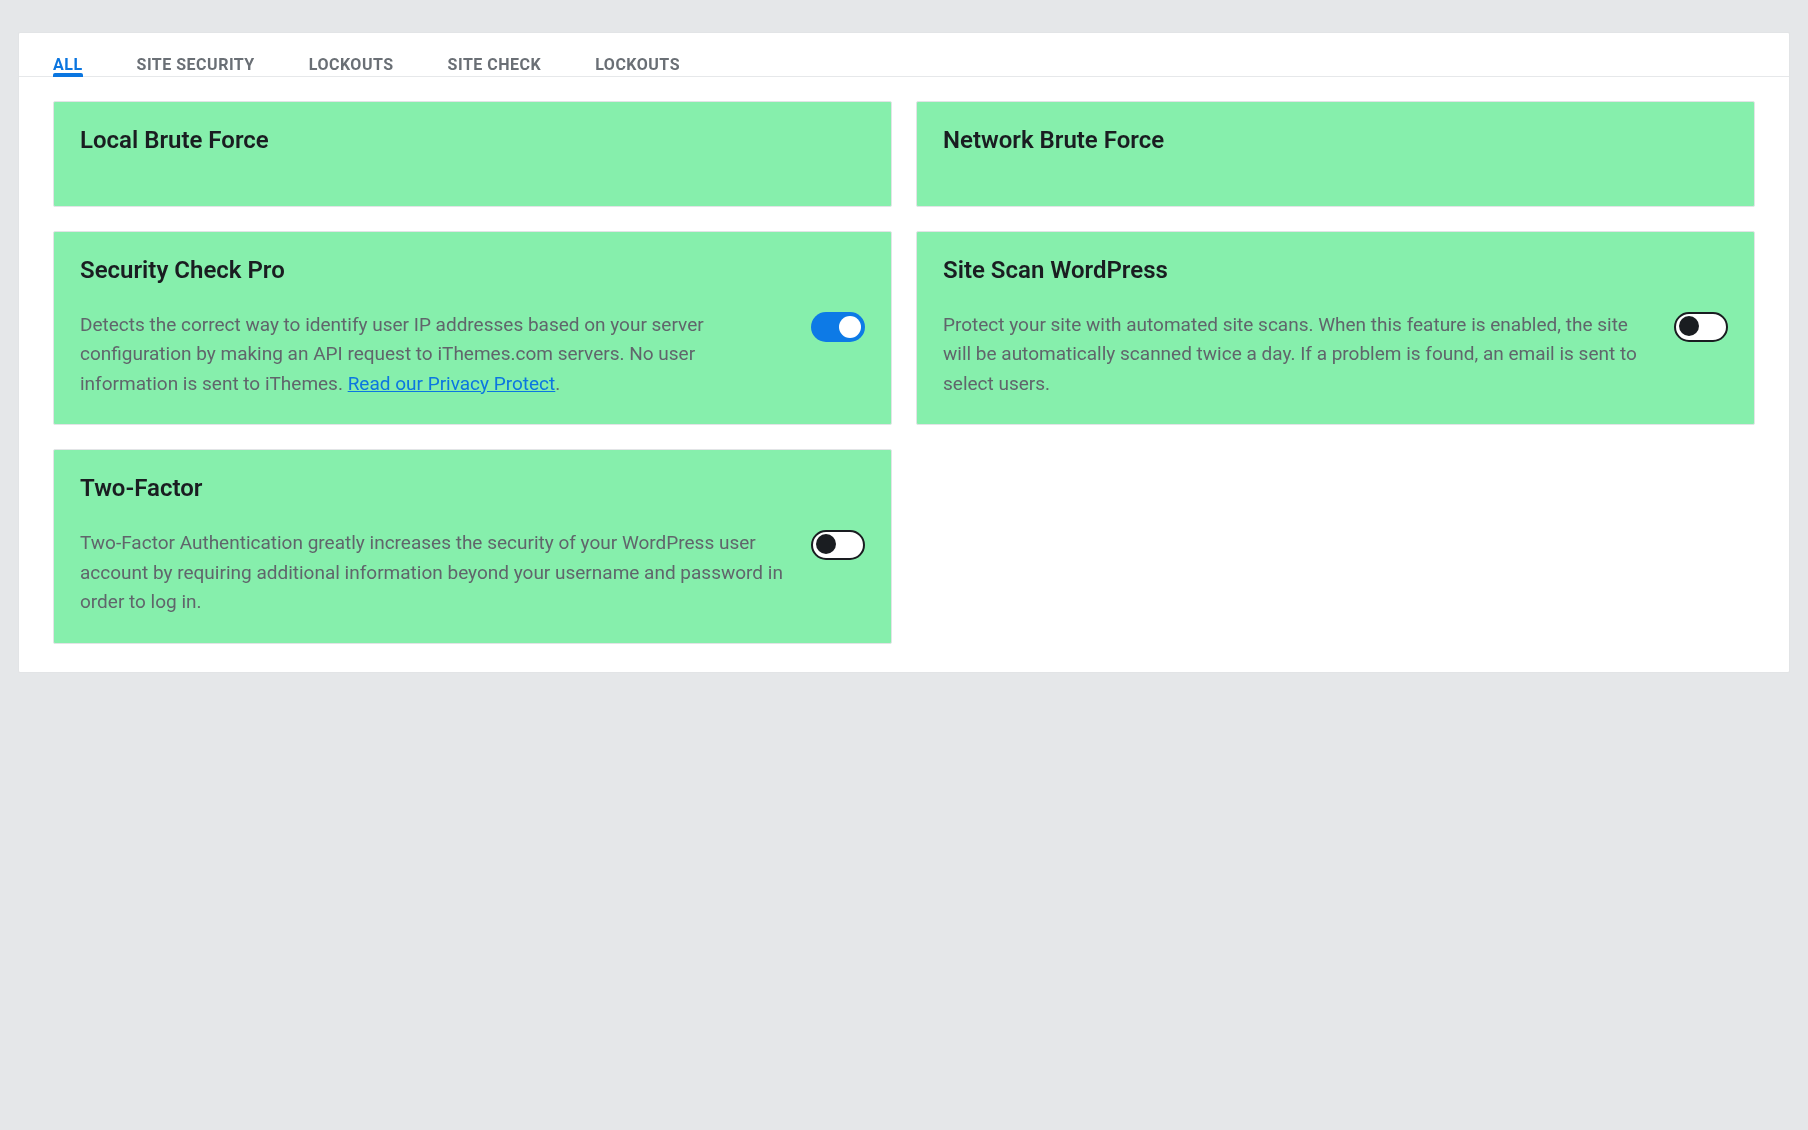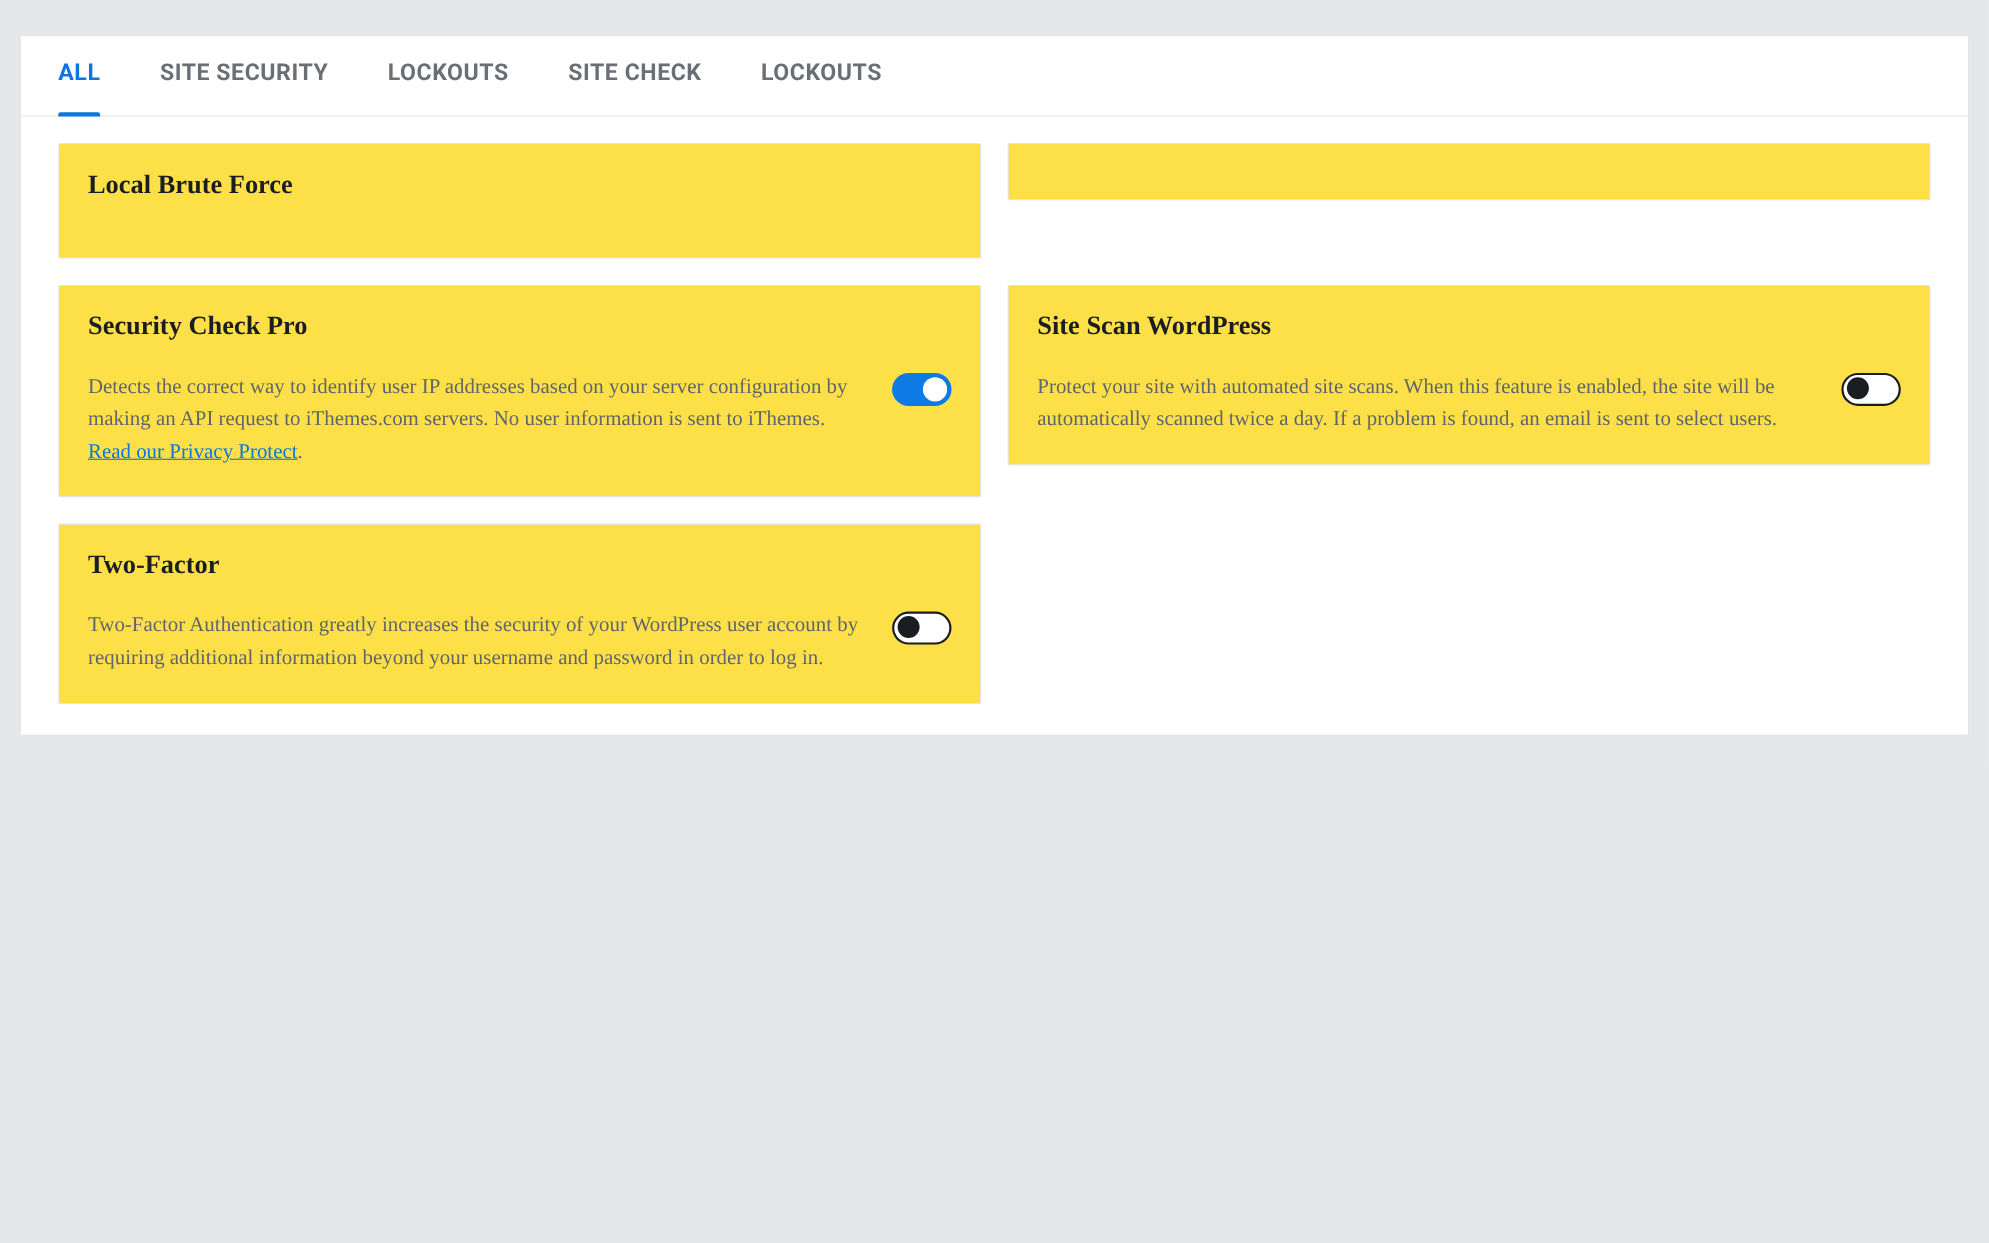--- a/index.html
+++ b/index.html
@@ -17,22 +17,22 @@
       border: 1px solid #e2e4e6;
       border-radius: 2px;
     }
     .tabs {
       display: flex;
       gap: 54px;
       padding: 0 34px;
       border-bottom: 1px solid #e6e8ea;
     }
     .tab {
-      padding: 22px 0 26px 0;
-      font-size: 21px;
+      padding: 22px 0 2px 0;
+      font-size: 16px;
       font-weight: 700;
       letter-spacing: 0.5px;
       color: #6a6f75;
       cursor: pointer;
       position: relative;
       text-align: right;
     }
     .tab.active {
       color: #0b76e0;
     }
@@ -50,22 +50,21 @@
       display: grid;
       grid-template-columns: 1fr 1fr;
       gap: 24px;
       padding: 24px 34px 28px 34px;
       align-items: start;
     }
     .card {
       border: 1px solid #e2e4e6;
       border-radius: 2px;
       padding: 24px 26px 26px 26px;
-      background: #fde047;
-      font-family: Liberation Serif, serif;
+      background: #86efac;
     }
     .card-title {
       font-size: 24px;
       font-weight: 600;
       color: #1a1d21;
       margin-bottom: 26px;
     }
     .card-body {
       display: flex;
       align-items: flex-start;
@@ -129,20 +128,21 @@
     <div class="tab">LOCKOUTS</div>
   </div>
 
   <div class="cards">
 
     <div class="card">
       <div class="card-title">Local Brute Force</div>
     </div>
 
     <div class="card">
+      <div class="card-title">Network Brute Force</div>
     </div>
 
     <div class="card">
       <div class="card-title">Security Check Pro</div>
       <div class="card-body">
         <div class="card-desc"><span>Detects the correct way to identify user IP addresses based on your server configuration by making an API request to iThemes.com servers. No user information is sent to iThemes. </span><a href="#">Read our Privacy Protect</a><span>.</span></div>
         <div class="toggle on">
           <div class="knob"></div>
         </div>
       </div>

